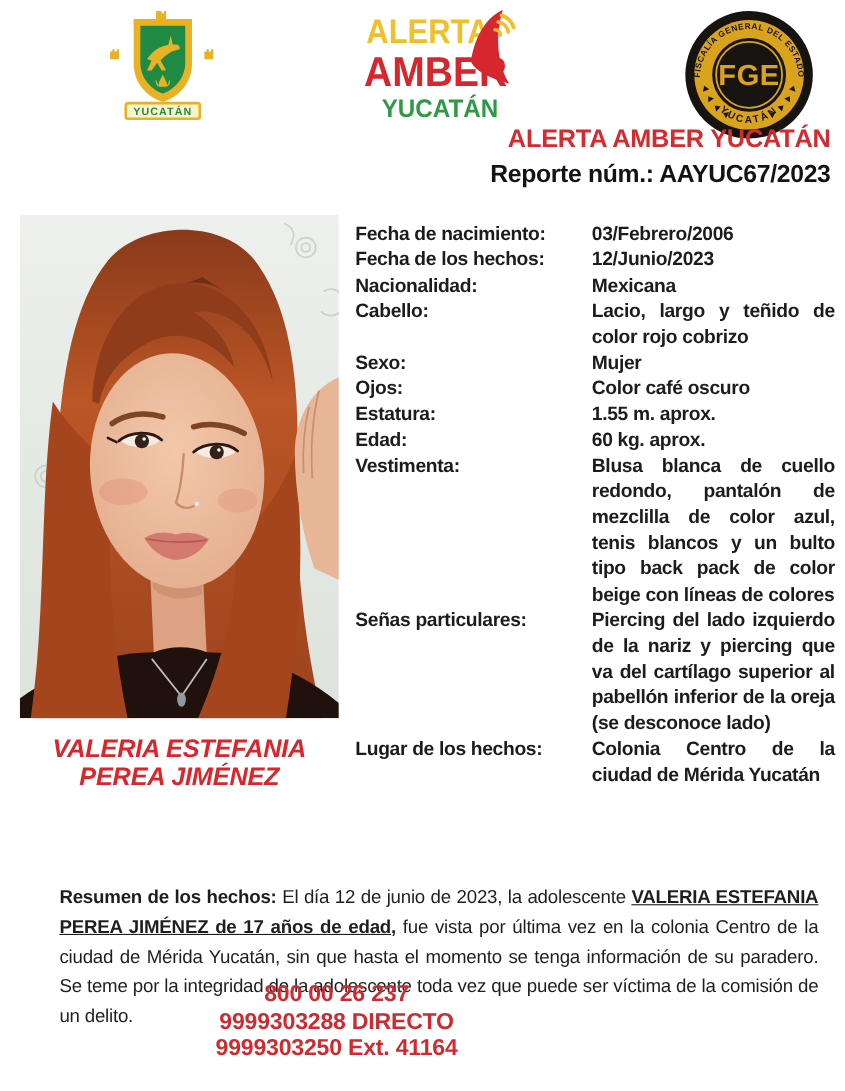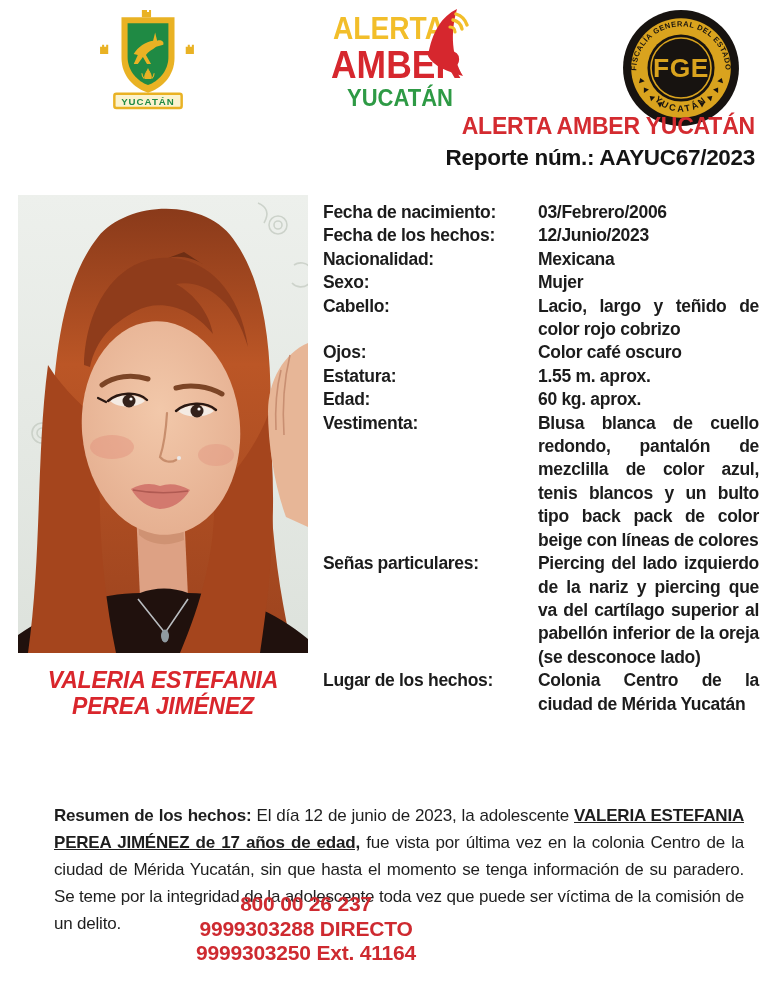--- a/index.html
+++ b/index.html
@@ -197,26 +197,26 @@
       </div>
     <div class="row">
         <div class="lbl">Fecha de los hechos:</div>
         <div class="val">12/Junio/2023</div>
       </div>
     <div class="row">
         <div class="lbl">Nacionalidad:</div>
         <div class="val">Mexicana</div>
       </div>
     <div class="row">
+        <div class="lbl">Cabello:</div>
+        <div class="val">Lacio, largo y teñido de color rojo cobrizo</div>
+      </div>
+    <div class="row">
         <div class="lbl">Sexo:</div>
         <div class="val">Mujer</div>
-      </div>
-    <div class="row">
-        <div class="lbl">Cabello:</div>
-        <div class="val">Lacio, largo y teñido de color rojo cobrizo</div>
       </div>
     <div class="row">
         <div class="lbl">Ojos:</div>
         <div class="val">Color café oscuro</div>
       </div>
     <div class="row">
         <div class="lbl">Estatura:</div>
         <div class="val">1.55 m. aprox.</div>
       </div>
     <div class="row">

